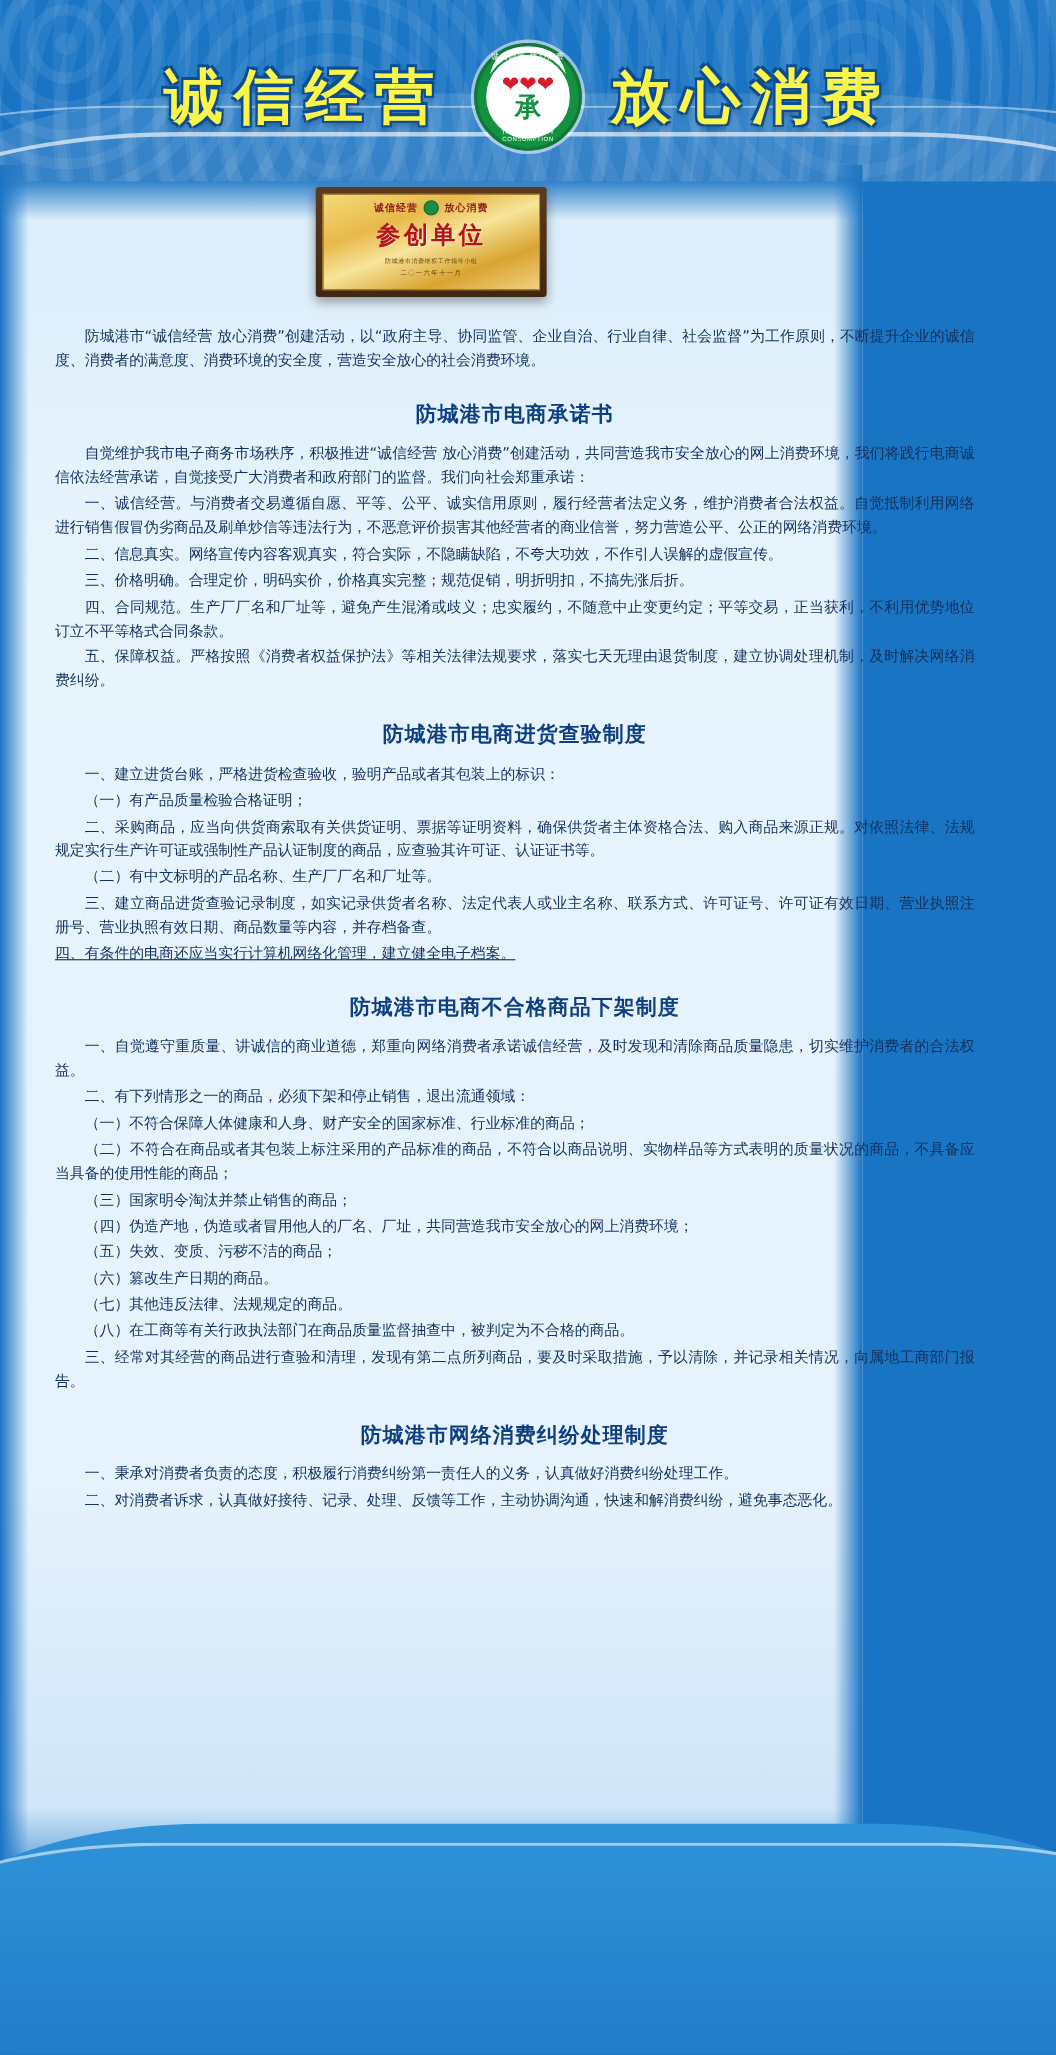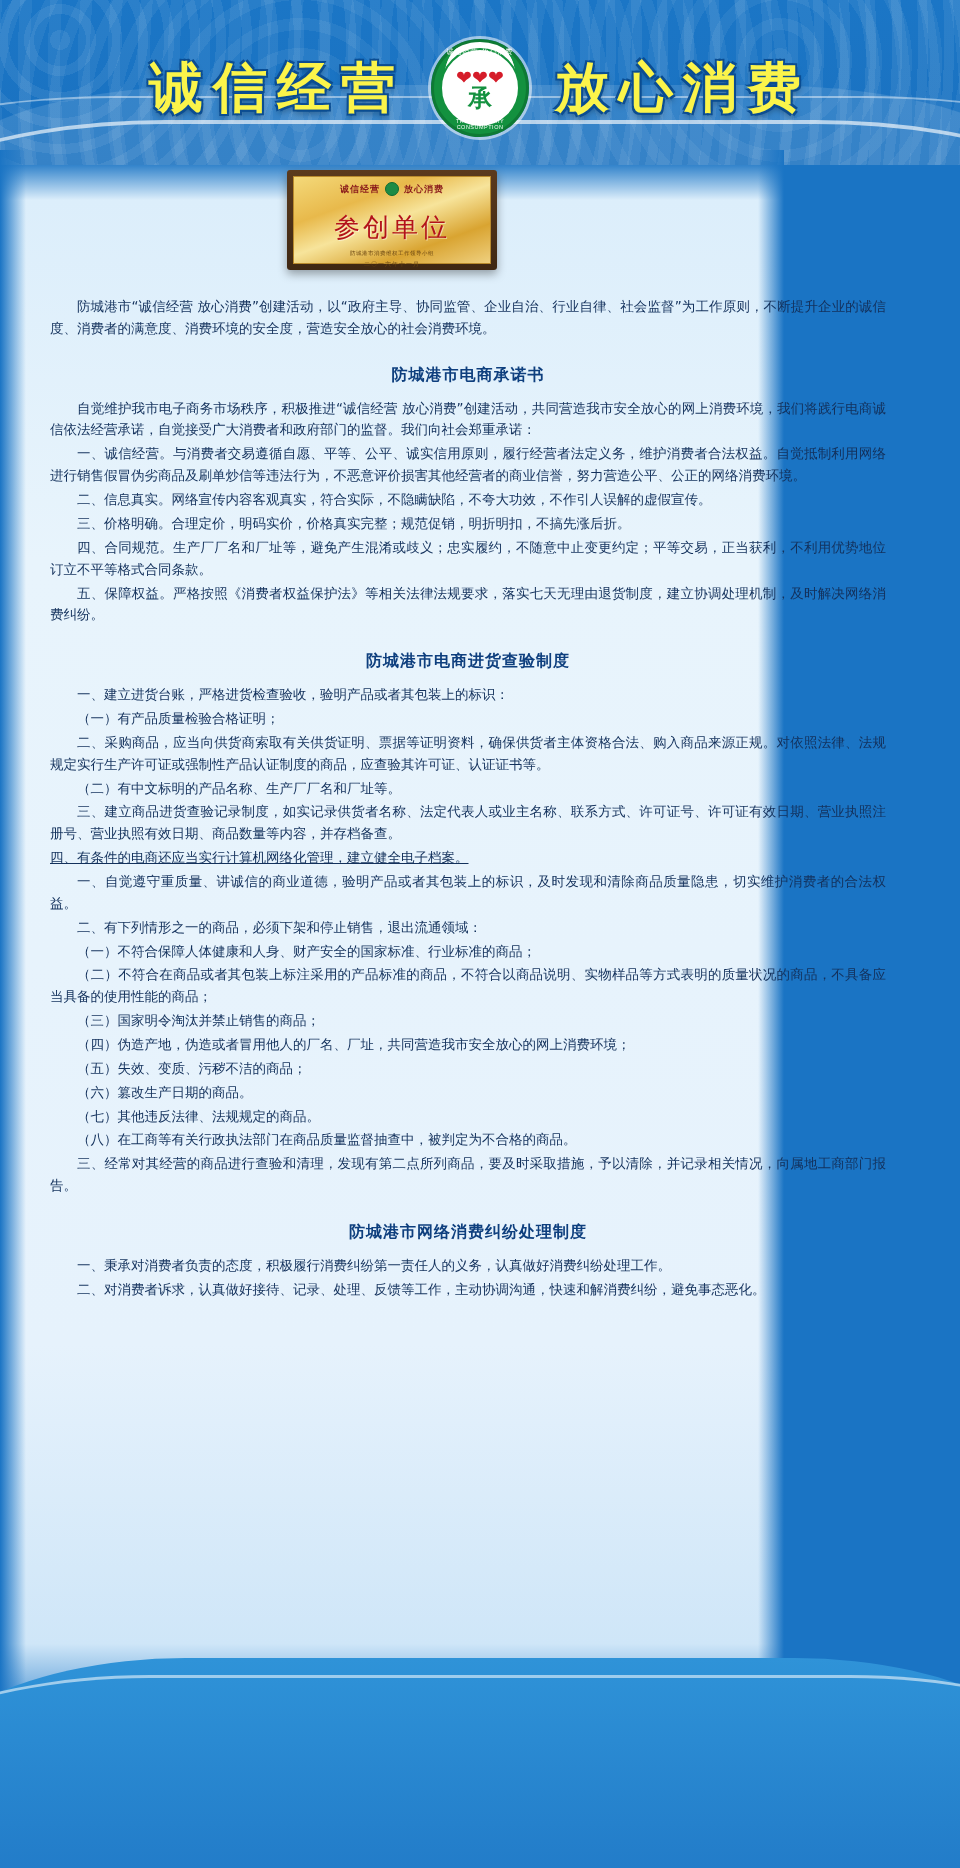--- a/index.html
+++ b/index.html
@@ -88,21 +88,21 @@
   }
   .plaque-top{
     font-size:9px;color:#8a1b1b;font-weight:bold;letter-spacing:1px;
     display:flex;align-items:center;gap:5px;
   }
   .plaque-dot{
     width:12px;height:12px;border-radius:50%;background:#1d8b45;
     display:inline-block;border:1px solid #0e6b32;
   }
   .plaque-main{
-    margin-top:14px;font-size:26px;font-weight:normal;color:#b3131a;
+    margin-top:3px;font-size:22px;font-weight:bold;color:#b3131a;
     letter-spacing:3px;
     text-shadow:1px 1px 0 rgba(255,255,255,.45);
   }
   .plaque-sub{margin-top:5px;font-size:5.5px;color:#6b4712;letter-spacing:.5px;}
   .plaque-date{margin-top:3px;font-size:6px;color:#6b4712;letter-spacing:1px;}
   
   .arc1{
     position:absolute;left:-160px;top:120px;width:1300px;height:260px;
     border-top:4px solid rgba(255,255,255,.75);
     border-radius:50%/100%;
@@ -135,21 +135,21 @@
   
   .content{
     position:absolute;left:50px;top:296px;width:836px;
     font-family:"DejaVu Sans","Liberation Sans",sans-serif;
     color:#13315c;font-size:13.5px;line-height:1.62;
     text-align:justify;
   }
   .p{margin:0 0 2px 0;text-indent:2em;}
   .p.noindent{text-indent:0;text-decoration:underline;}
   .sec-title{
-    text-align:center;font-size:16px;font-weight:bold;color:#0e3f7e;
+    text-align:center;font-size:19px;font-weight:bold;color:#0e3f7e;
     margin:22px 0 10px 0;letter-spacing:1px;
   }
 </style>
 </head>
 <body>
 
 <div class="poster">
 
   <div class="banner"></div>
   <div class="arc2"></div>
@@ -198,21 +198,22 @@
     <p class="p">五、保障权益。严格按照《消费者权益保护法》等相关法律法规要求，落实七天无理由退货制度，建立协调处理机制，及时解决网络消费纠纷。</p>
 
     <div class="sec-title">防城港市电商进货查验制度</div>
     <p class="p">一、建立进货台账，严格进货检查验收，验明产品或者其包装上的标识：</p>
     <p class="p">（一）有产品质量检验合格证明；</p>
     <p class="p">二、采购商品，应当向供货商索取有关供货证明、票据等证明资料，确保供货者主体资格合法、购入商品来源正规。对依照法律、法规规定实行生产许可证或强制性产品认证制度的商品，应查验其许可证、认证证书等。</p>
     <p class="p">（二）有中文标明的产品名称、生产厂厂名和厂址等。</p>
     <p class="p">三、建立商品进货查验记录制度，如实记录供货者名称、法定代表人或业主名称、联系方式、许可证号、许可证有效日期、营业执照注册号、营业执照有效日期、商品数量等内容，并存档备查。</p>
     <p class="p noindent">四、有条件的电商还应当实行计算机网络化管理，建立健全电子档案。</p>
 
-    <p class="p">一、自觉遵守重质量、讲诚信的商业道德，验明产品或者其包装上的标识，及时发现和清除商品质量隐患，切实维护消费者的合法权益。</p>
+    <div class="sec-title">防城港市电商不合格商品下架制度</div>
+    <p class="p">一、自觉遵守重质量、讲诚信的商业道德，郑重向网络消费者承诺诚信经营，及时发现和清除商品质量隐患，切实维护消费者的合法权益。</p>
     <p class="p">二、有下列情形之一的商品，必须下架和停止销售，退出流通领域：</p>
     <p class="p">（一）不符合保障人体健康和人身、财产安全的国家标准、行业标准的商品；</p>
     <p class="p">（二）不符合在商品或者其包装上标注采用的产品标准的商品，不符合以商品说明、实物样品等方式表明的质量状况的商品，不具备应当具备的使用性能的商品；</p>
     <p class="p">（三）国家明令淘汰并禁止销售的商品；</p>
     <p class="p">（四）伪造产地，伪造或者冒用他人的厂名、厂址，共同营造我市安全放心的网上消费环境；</p>
     <p class="p">（五）失效、变质、污秽不洁的商品；</p>
     <p class="p">（六）篡改生产日期的商品。</p>
     <p class="p">（七）其他违反法律、法规规定的商品。</p>
     <p class="p">（八）在工商等有关行政执法部门在商品质量监督抽查中，被判定为不合格的商品。</p>
     <p class="p">三、经常对其经营的商品进行查验和清理，发现有第二点所列商品，要及时采取措施，予以清除，并记录相关情况，向属地工商部门报告。</p>

